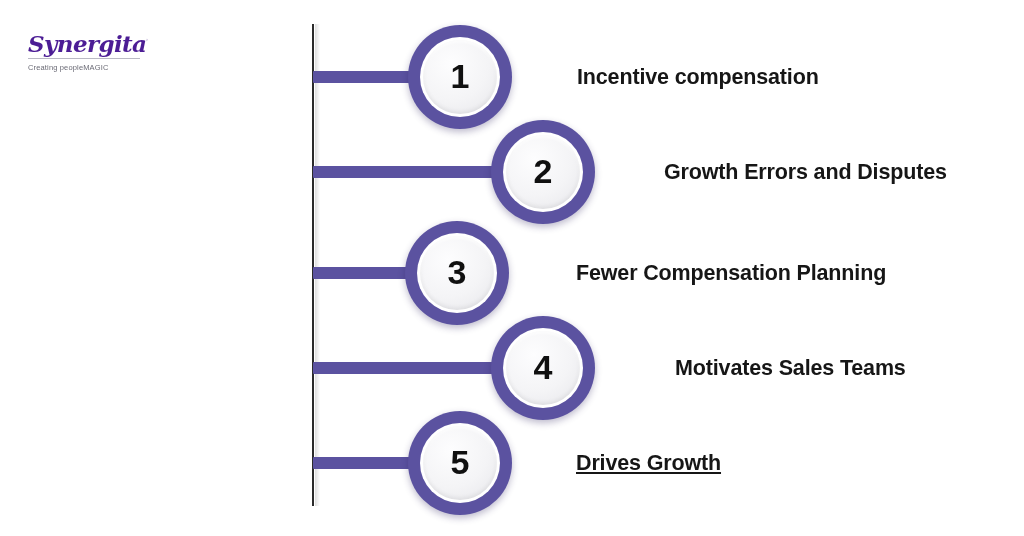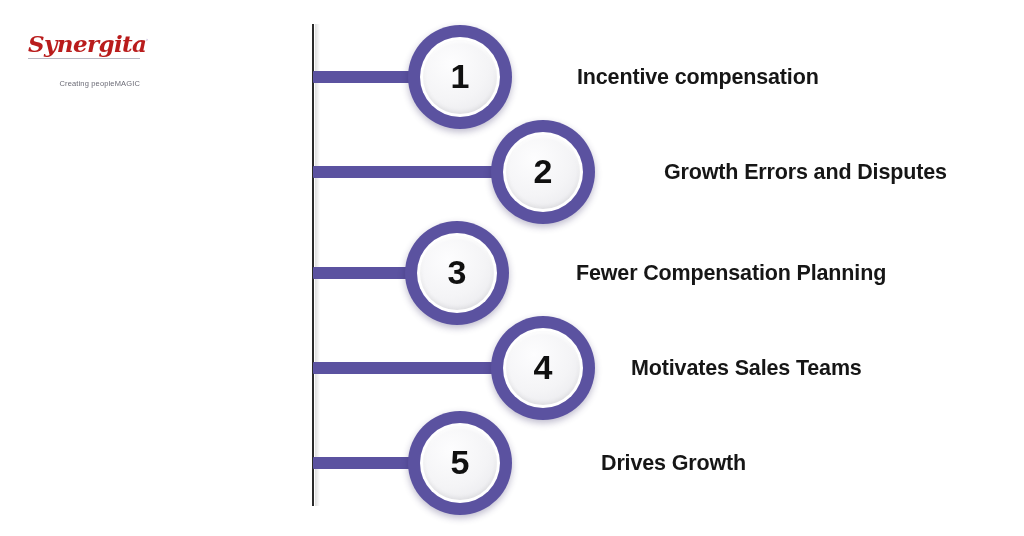--- a/index.html
+++ b/index.html
@@ -31,40 +31,40 @@
     display: flex;
     align-items: flex-end;
     gap: 1px;
   }
   .logo-word {
     font-family: "DejaVu Serif", serif;
     font-style: italic;
     font-weight: 700;
     font-size: 23px;
     letter-spacing: -0.6px;
-    color: #b91c1c;
+    color: #4c1d95;
     line-height: 1;
   }
   .logo-mark {
     width: 20px;
     height: 28px;
     margin-left: -1px;
     margin-bottom: 1px;
     display: block;
   }
   .logo-rule {
     margin-top: 3px;
     width: 112px;
     height: 1px;
     background: #b9b9c4;
   }
   .logo-tagline {
-    margin-top: 20px;
+    margin-top: 4px;
     width: 112px;
-    text-align: right;
+    text-align: left;
     font-family: "Liberation Sans", sans-serif;
     font-size: 7.5px;
     letter-spacing: 0.15px;
     color: #6b6b76;
     white-space: nowrap;
   }
 
   
   .spine {
     position: absolute;
@@ -208,28 +208,28 @@
       </div>
       <div class="row" style="top: 316px; width: 1024px;">
         <div class="connector" style="width: 182px;"></div>
         <div class="node" style="left: 491px;">
           <div class="node-inner">
             <div class="node-core">
               <span class="node-num">4</span>
             </div>
           </div>
         </div>
-        <div class="row-label" style="left: 592px;">Motivates Sales Teams</div>
+        <div class="row-label" style="left: 636px;">Motivates Sales Teams</div>
       </div>
       <div class="row" style="top: 411px; width: 1024px;">
         <div class="connector" style="width: 99px;"></div>
         <div class="node" style="left: 408px;">
           <div class="node-inner">
             <div class="node-core">
               <span class="node-num">5</span>
             </div>
           </div>
         </div>
-        <div class="row-label" style="left: 562px;">Drives Growth</div>
+        <div class="row-label" style="left: 537px; text-decoration: underline;">Drives Growth</div>
       </div>
     </div>
 
 </div>
 
 </body></html>

